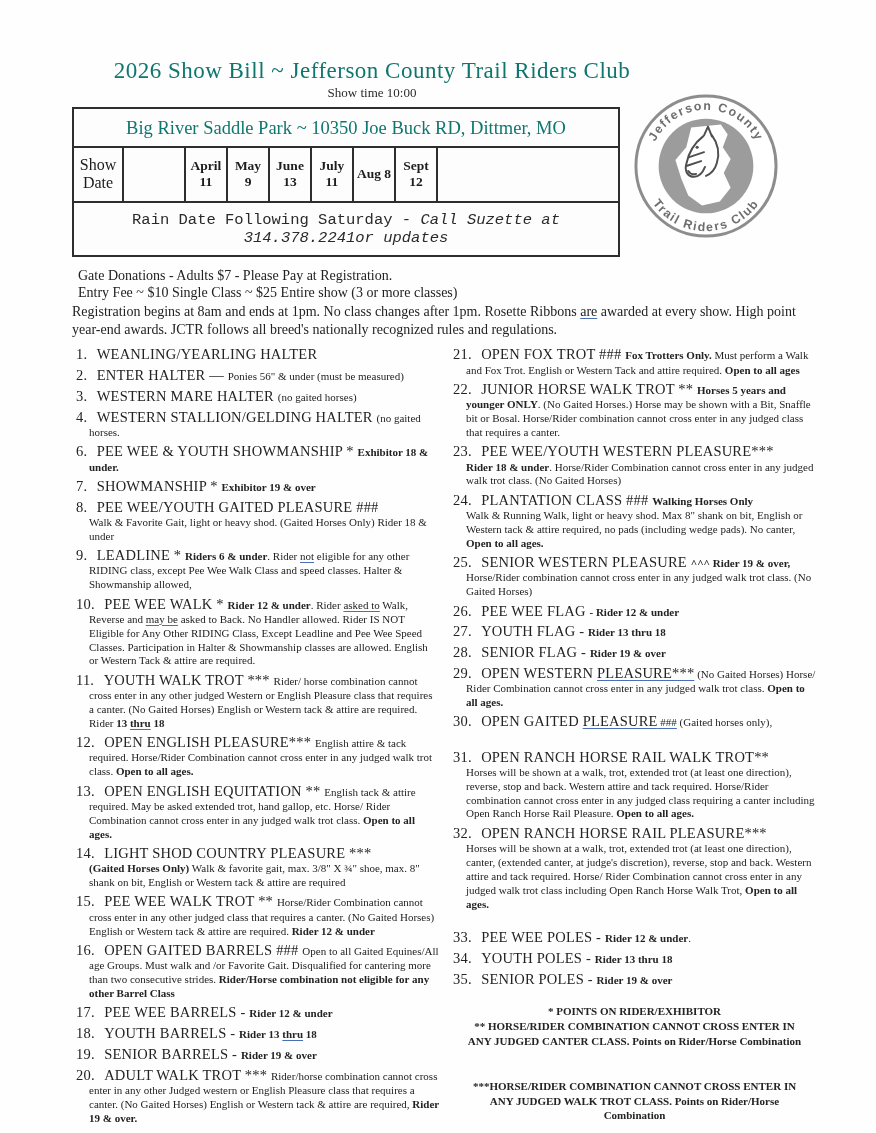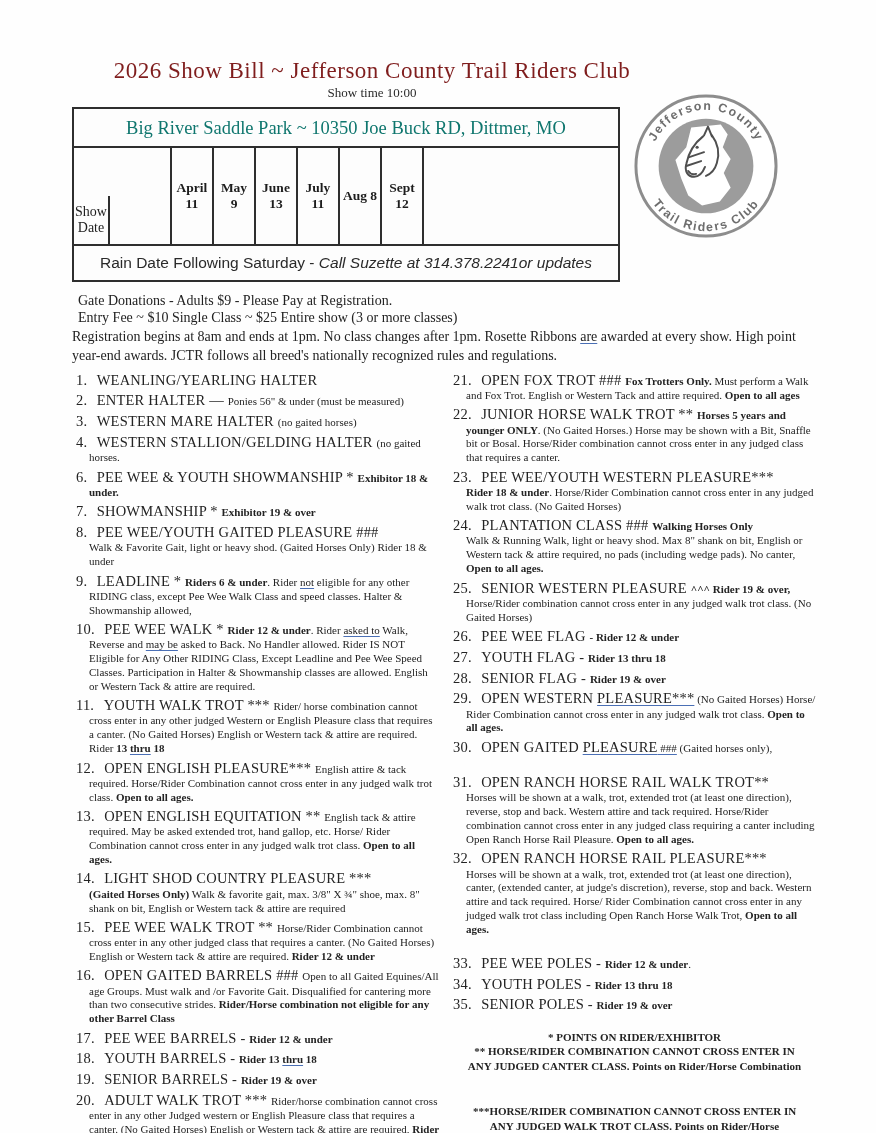--- a/index.html
+++ b/index.html
@@ -8,21 +8,21 @@
     position:relative;
     width:876px; height:1133px;
     margin:0 auto;
     background:#fefefe;
     font-family:"Liberation Serif", serif;
     color:#1d1d1d;
     overflow:hidden;
   }
   
   .header-wrap { padding-top:58px; width:600px; margin-left:72px; text-align:center; }
-  .doc-title { font-size:23px; letter-spacing:0.5px; color:#7f1d1d; white-space:nowrap; }
+  .doc-title { font-size:23px; letter-spacing:0.5px; color:#0f766e; white-space:nowrap; }
   .doc-subtitle { font-size:13px; margin-top:1px; color:#2a2a2a; }
 
   
   .venue-box {
     margin:6px 0 0 72px;
     width:548px;
     border:2px solid #2e2e2e;
     background:#fdfdfd;
   }
   .venue-row {
@@ -36,26 +36,26 @@
   .sched-cell {
     border-right:2px solid #2e2e2e;
     display:flex; align-items:center; justify-content:center;
     text-align:center;
     font-weight:bold;
     font-size:13.5px;
     padding:8px 2px;
     min-height:46px;
   }
   .sched-cell:last-child { border-right:none; flex:1; }
-  .sched-cell.label { font-weight:normal; font-size:14px; width:36px; line-height:1.15;margin-top:48px; }
+  .sched-cell.label { font-weight:normal; font-size:16px; width:50px; line-height:1.15; }
   .sched-cell.empty-lead { width:62px; }
   .sched-cell.date { width:42px; }
   .rain-row {
     border-top:2px solid #2e2e2e;
-    font-family:Liberation Sans, sans-serif;
+    font-family:Liberation Mono, monospace;
     font-size:15.5px;
     text-align:center;
     padding:8px 4px;
     color:#2a2a2a;
   }
   .rain-italic { font-style:italic; }
 
   
   .logo { position:absolute; left:632px; top:92px; width:148px; height:148px; }
   .logo-text { font-family:"Liberation Sans", sans-serif; font-size:12.5px; font-weight:bold;
@@ -122,21 +122,21 @@
       <path d="M 72,45 C 63,52 57,63 55,73 C 53,81 57,86 63,86 C 69,86 72,81 74,76"></path>
       <path d="M 81,44 C 87,52 89,62 86,72 C 84,79 80,83 75,85"></path>
       <path d="M 58,66 L 73,61"></path>
       <path d="M 55,75 L 70,70"></path>
       <circle cx="66" cy="56" r="1.6" fill="#4f4f4f" stroke="none"></circle>
       <path d="M 57,80 C 59,83 62,84 65,83"></path>
     </g>
   </svg>
 
   <div class="info-wrap">
-    <div class="info-line">Gate Donations - Adults $9 - Please Pay at Registration.</div>
+    <div class="info-line">Gate Donations - Adults $7 - Please Pay at Registration.</div>
     <div class="info-line">Entry Fee ~ $10 Single Class ~ $25 Entire show (3 or more classes)</div>
     <div class="registration-note"><span>Registration begins at 8am and ends at 1pm. No class changes after 1pm. Rosette Ribbons </span><span class="sU">are</span><span> awarded at every show. High point year-end awards. JCTR follows all breed's nationally recognized rules and regulations.</span></div>
   </div>
 
   <div class="columns">
     <div class="col">
         <div class="class-item"><span class="sL num">1. </span><span class="sL">WEANLING/YEARLING HALTER</span></div>
         <div class="class-item"><span class="sL num">2. </span><span class="sL">ENTER HALTER — </span><span>Ponies 56" &amp; under (must be measured)</span></div>
         <div class="class-item"><span class="sL num">3. </span><span class="sL">WESTERN MARE HALTER </span><span>(no gaited horses)</span></div>
         <div class="class-item"><span class="sL num">4. </span><span class="sL">WESTERN STALLION/GELDING HALTER </span><span>(no gaited horses.</span></div>

